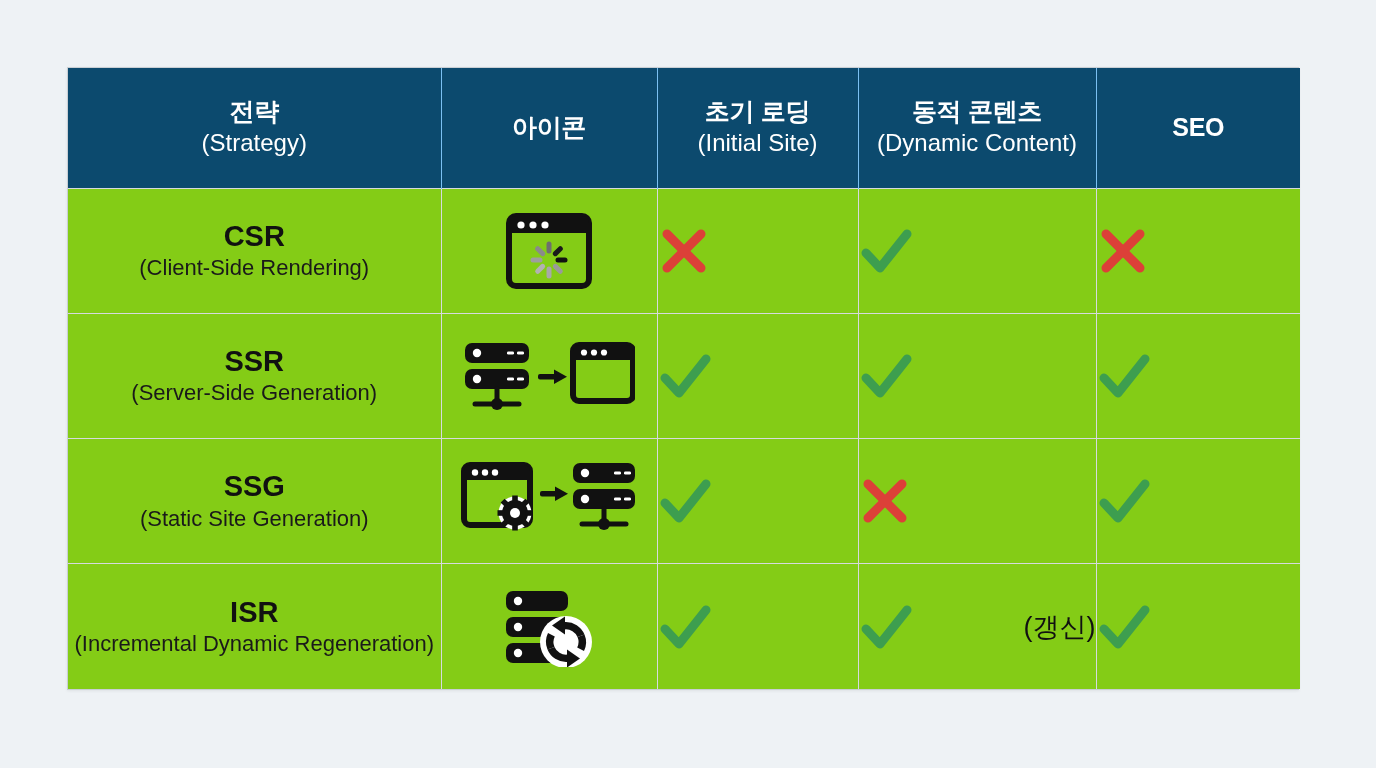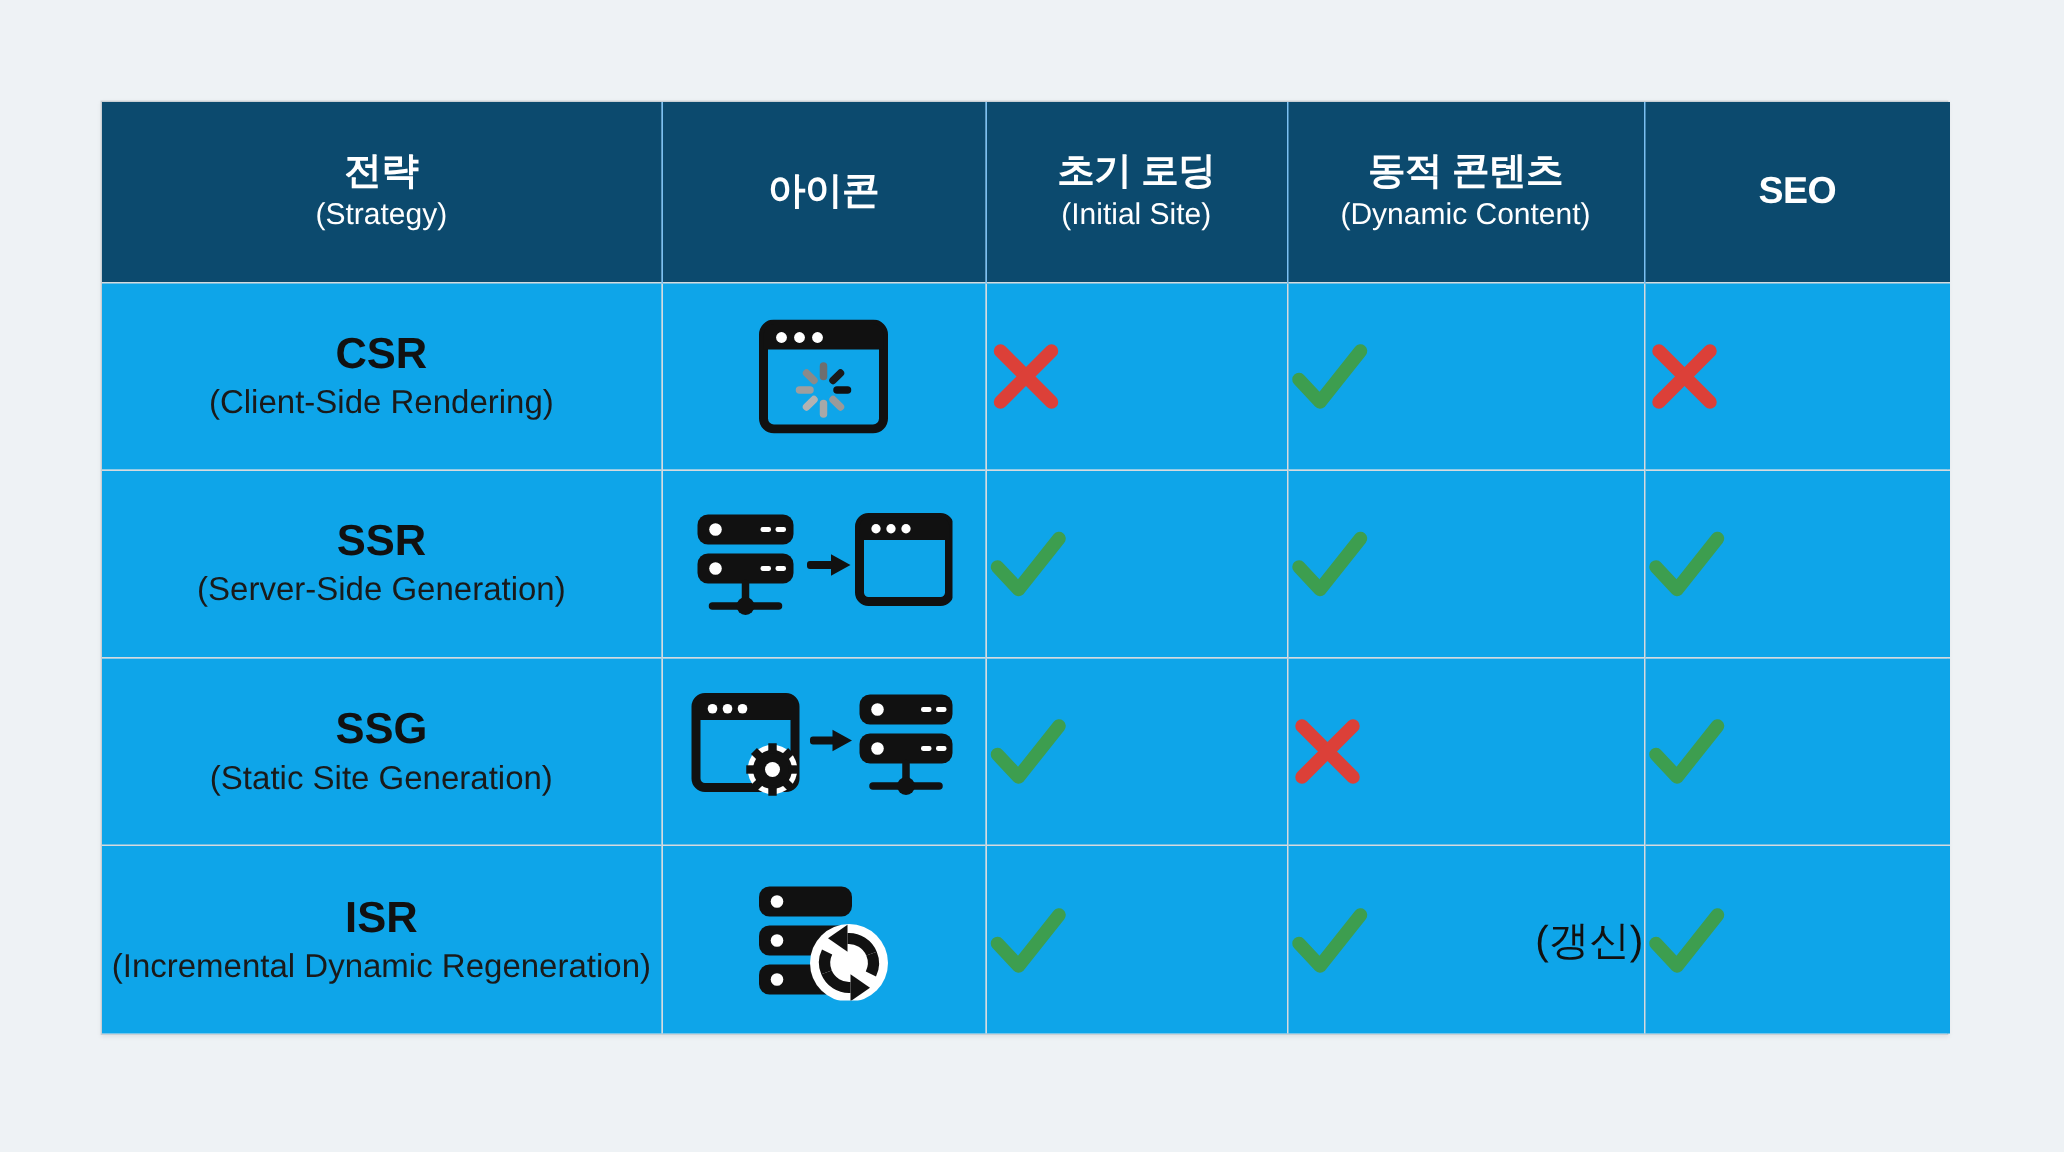--- a/index.html
+++ b/index.html
@@ -50,34 +50,34 @@
 
   .hd-ko {
     display: block;
     font-size: 25px;
     font-weight: bold;
     line-height: 1.15;
     letter-spacing: -0.3px;
   }
   .hd-en {
     display: block;
-    font-size: 20px;
+    font-size: 24px;
     font-weight: normal;
     line-height: 1.25;
     margin-top: 2px;
   }
   .hd-ko:empty, .hd-en:empty { display: none; }
 
   
   table.compare tbody td {
     border-top: 1px solid #d6dade;
     border-right: 1px solid #d6dade;
     vertical-align: middle;
     text-align: center;
-    background: #0ea5e9;
+    background: #84cc16;
     height: 125px;
   }
   table.compare tbody td:last-child { border-right: none; }
 
   .strat-abbr {
     display: block;
     font-size: 29px;
     font-weight: bold;
     color: #111111;
     line-height: 1.15;

